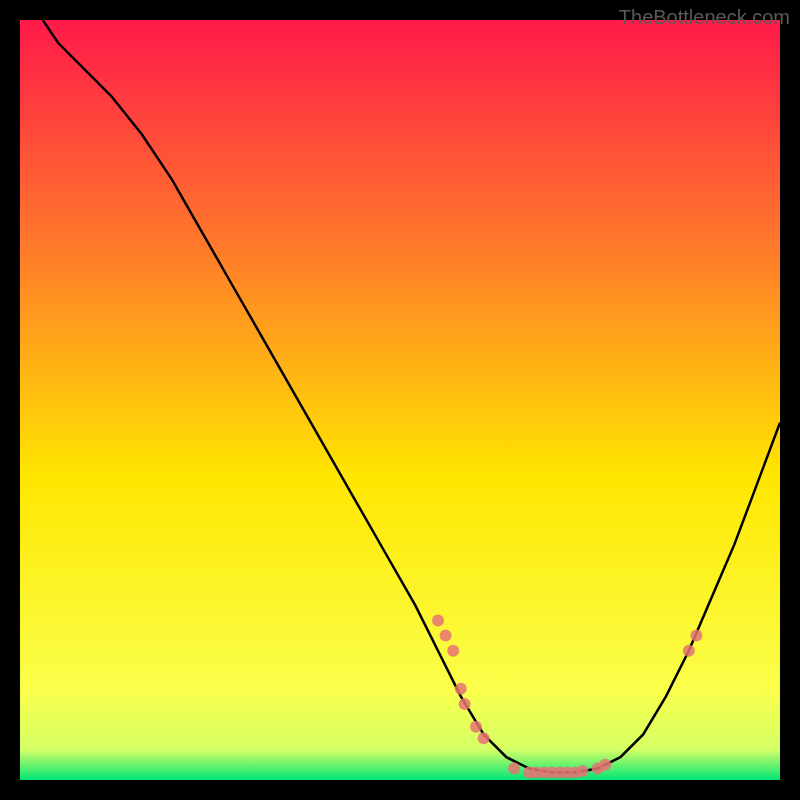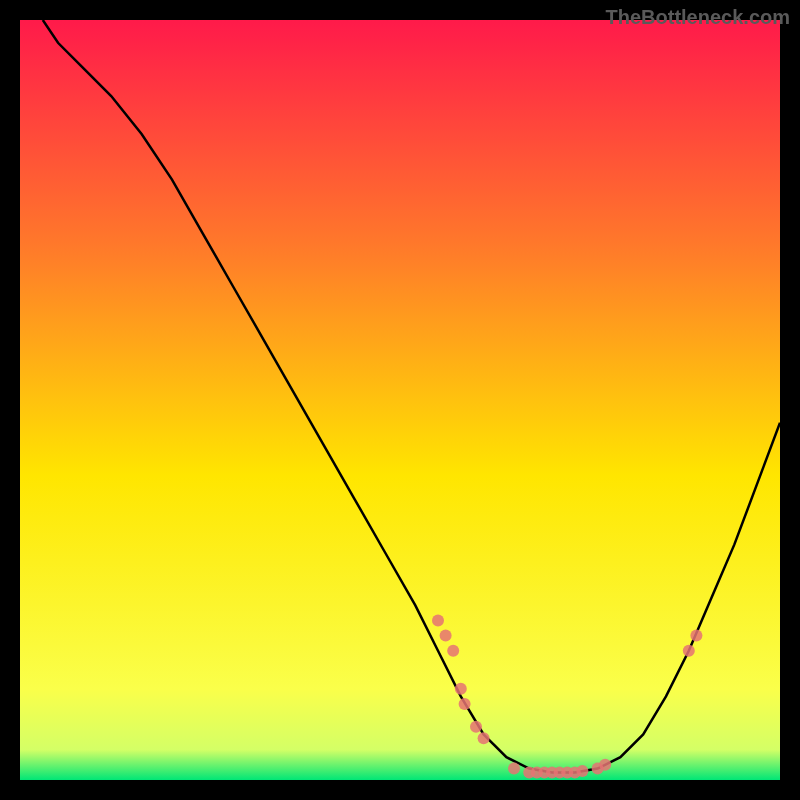--- a/index.html
+++ b/index.html
@@ -1,17 +1,17 @@
 <!DOCTYPE html>
 <html><head>
 <meta charset="utf-8">
 <style>
   * { margin: 0; padding: 0; box-sizing: border-box; }
   body { width: 800px; height: 800px; background: #000; position: relative; font-family: Arial, sans-serif; }
-  .watermark { position: absolute; top: 6px; right: 10px; color: #5a5a5a; font-size: 20px; font-weight: bold; z-index: 10; }
+  .watermark { position: absolute; top: 6px; right: 10px; color: #5a5a5a; font-size: 20px; font-weight: normal; z-index: 10; }
   .chart-container { position: absolute; left: 20px; top: 20px; width: 760px; height: 760px; }
   svg { display: block; }
 </style>
 </head>
 <body>
 
 <div class="watermark">TheBottleneck.com</div>
 
 <div class="chart-container">
   <svg id="chart-svg" width="760" height="760" viewBox="0 0 760 760">

